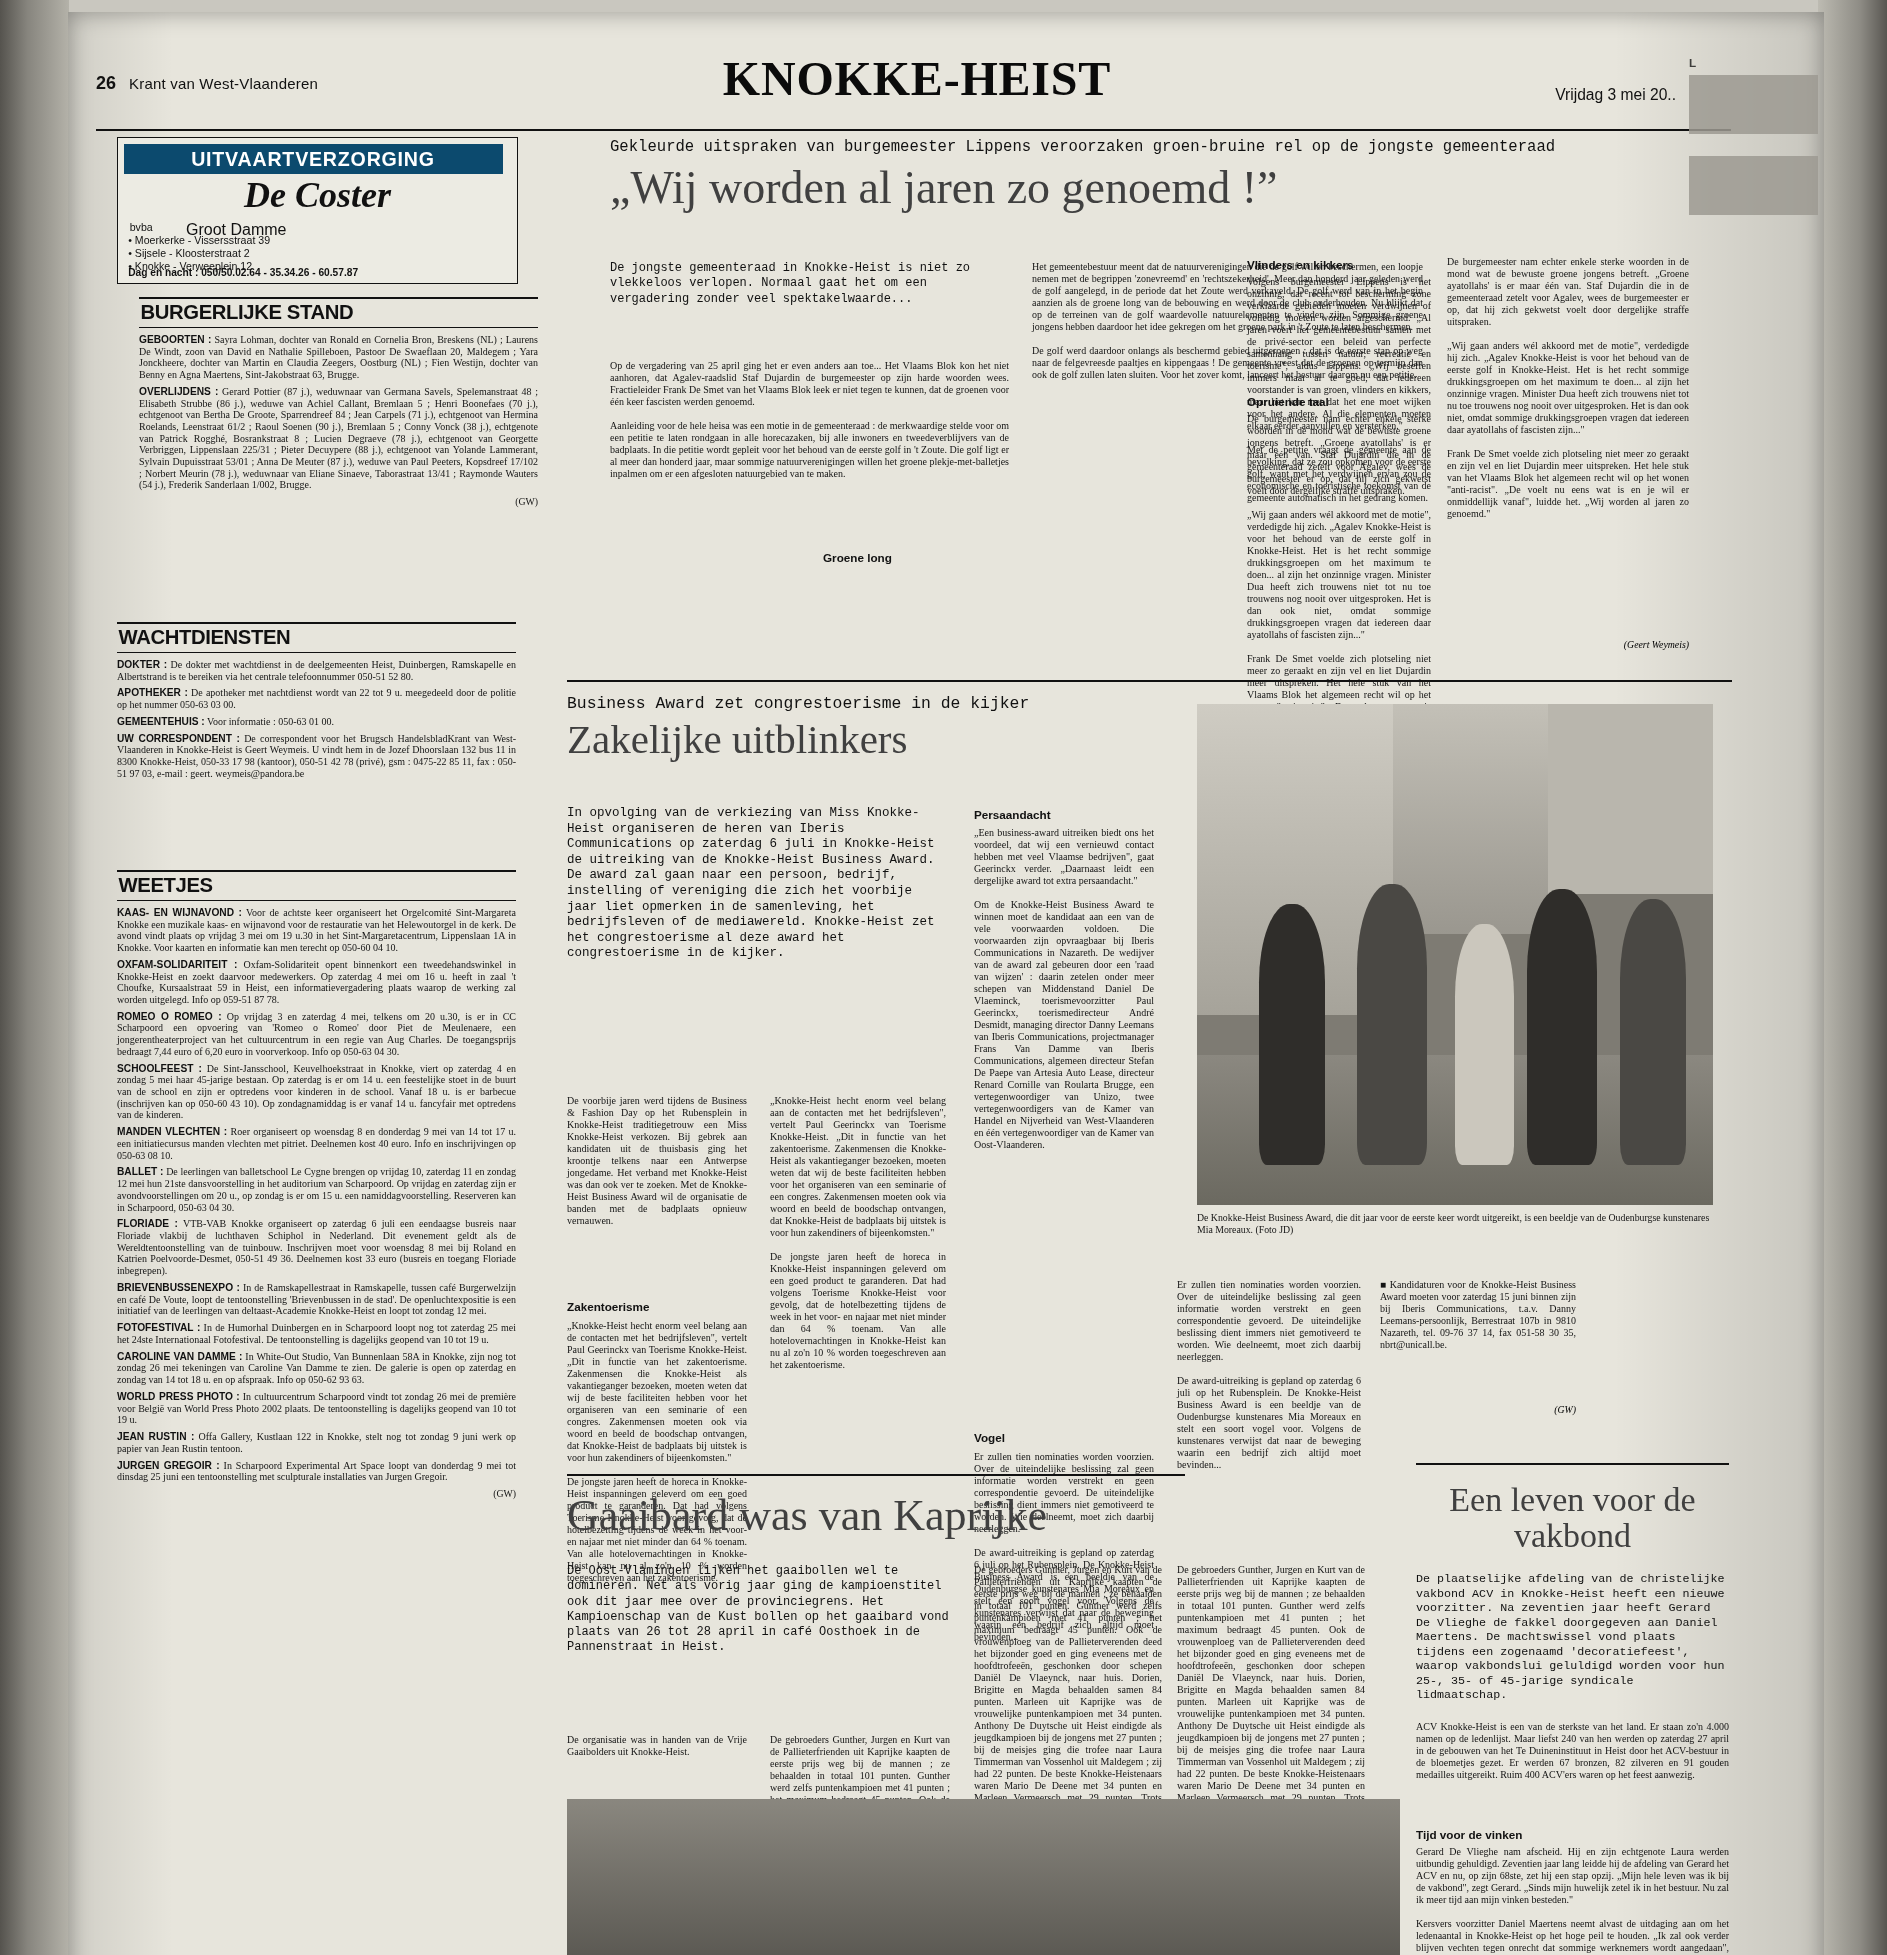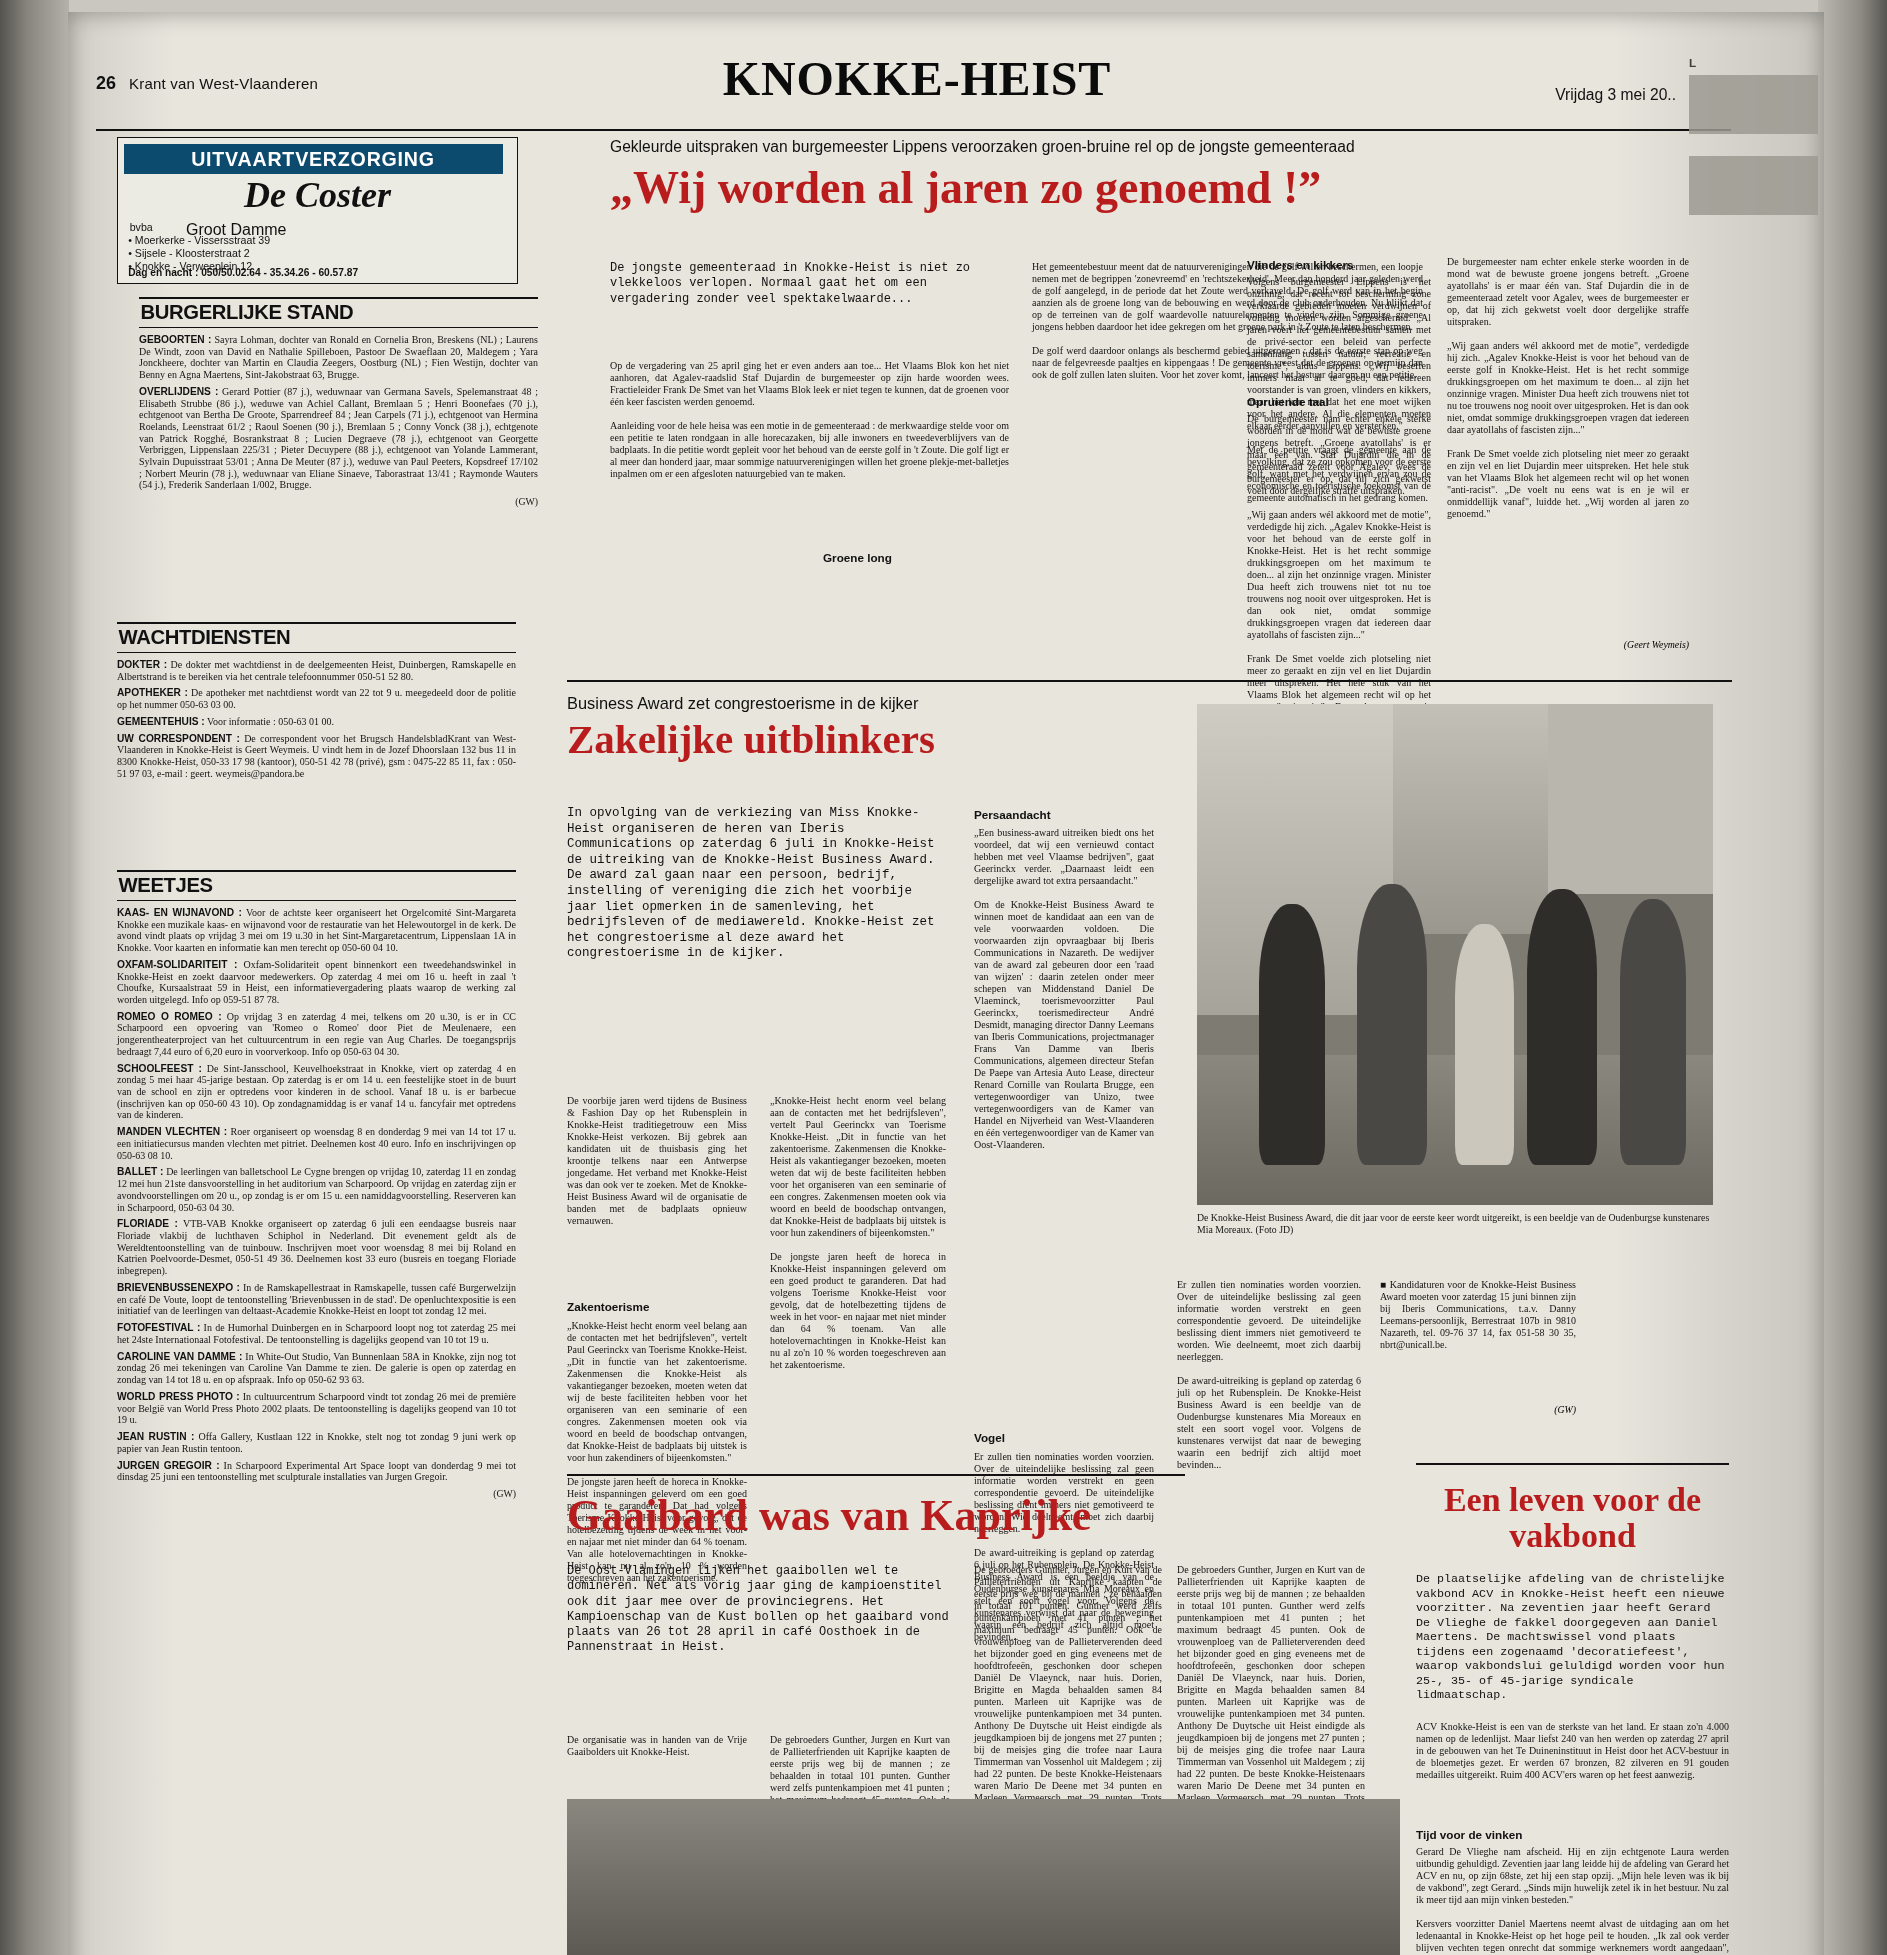--- a/index.html
+++ b/index.html
@@ -53,24 +53,24 @@
   }
   .lead{
     font-family:Liberation Mono, monospace;
     font-size:12px;line-height:15.3px;color:#111;text-align:left;
   }
   .sub{
     font-family:"Liberation Sans",sans-serif;font-weight:bold;
     font-size:11.7px;line-height:13.3px;color:#111;margin:2.3px 0 3.9px 0;
   }
   .kicker{
-    font-family:Liberation Sans, sans-serif;font-size:15.6px;color:#111;
+    font-family:Liberation Mono, monospace;font-size:15.6px;color:#111;
   }
   .headline{
-    font-family:"Liberation Serif",serif;font-weight:bold;color:#b91c1c;line-height:1;
+    font-family:"Liberation Serif",serif;font-weight:normal;color:#404040;line-height:1;
   }
 
   
   .advert{
     position:absolute;left:117px;top:137px;width:399px;height:145px;
     border:1.6px solid #111;background:#ecebe3;
   }
   .advert .bar{
     position:absolute;left:5.5px;top:5.5px;width:379px;height:30px;background:#0c4a6e;
   }

